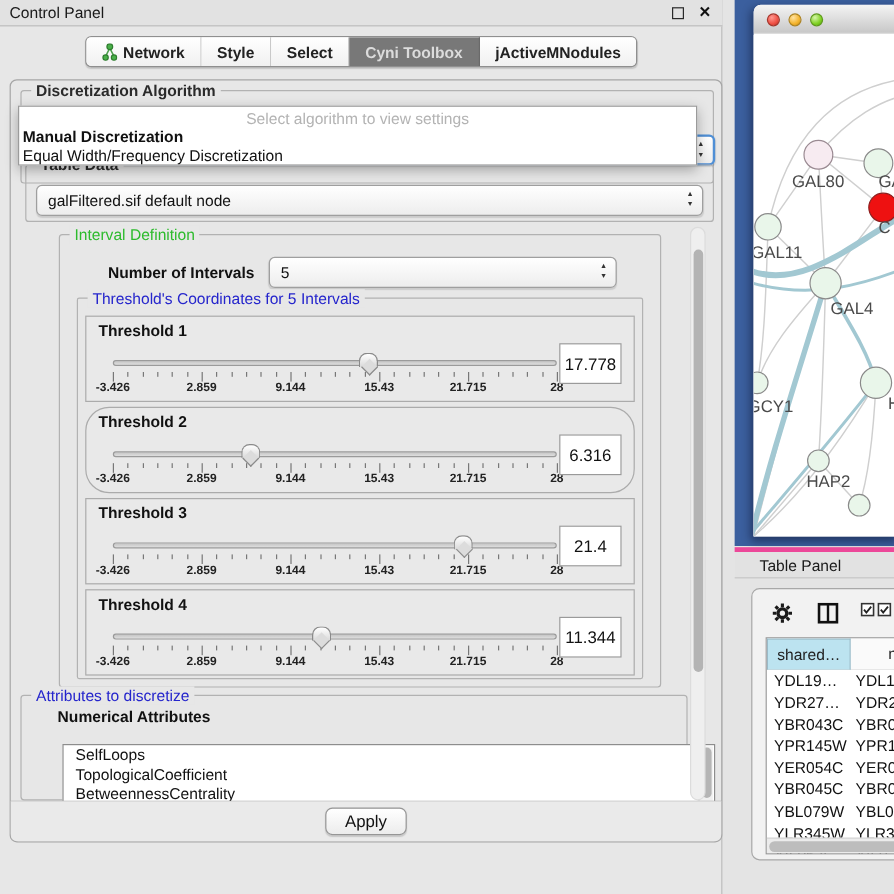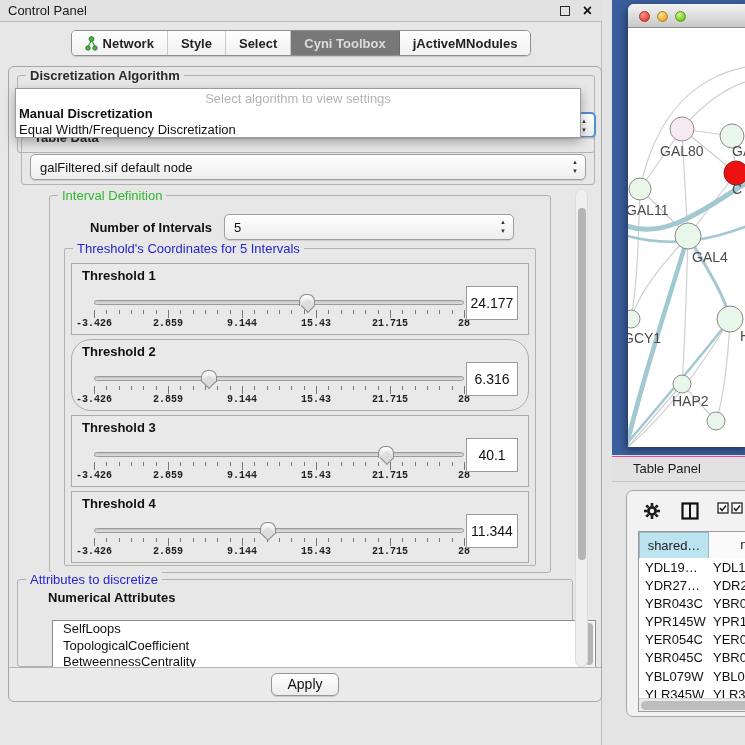--- a/index.html
+++ b/index.html
@@ -52,21 +52,21 @@
   #tabledata-combo{left:8px;top:16px;width:556px;}
 
   
   #interval-group{left:40px;top:128px;width:502px;height:378px;}
   .noi-label{position:absolute;left:40px;top:24px;font-size:13px;font-weight:bold;color:#111;}
   #noi-combo{left:174px;top:18px;width:290px;}
 
   #thresholds-group{left:14px;top:52px;width:472px;height:318px;border:1px solid #b2b2b2;position:absolute;border-radius:2px;}
   .threshold-box{position:absolute;left:6px;width:458px;height:72px;border:1px solid #ababab;background:#e9e9e9;}
   .th-label{position:absolute;left:10px;top:4px;font-size:13px;font-weight:bold;color:#111;}
-  .slider{position:absolute;left:22px;top:30px;width:370px;height:38px;font-family:Liberation Mono, monospace;}
+  .slider{position:absolute;left:22px;top:30px;width:370px;height:38px;}
   .track{position:absolute;left:0;top:6px;width:370px;height:5px;border:1px solid #9a9a9a;border-radius:3px;background:linear-gradient(#c5c5c5,#dedede);}
   .thumb{position:absolute;top:0;width:16px;height:12px;border:1px solid #8a8a8a;border-bottom:none;border-radius:7px 7px 0 0;background:linear-gradient(#ffffff,#d8d8d8);z-index:3;}
   .thumb::after{content:'';position:absolute;left:2.3px;top:6px;width:9px;height:9px;transform:rotate(45deg);background:#dcdcdc;border-right:1px solid #8a8a8a;border-bottom:1px solid #8a8a8a;}
   .ticks{position:absolute;left:0;top:16px;width:370px;height:8px;}
   .tickmark{position:absolute;top:0;width:1px;background:#777;}
   .ticklabels{position:absolute;left:0;top:24px;width:370px;height:12px;}
   .ticklabel{position:absolute;transform:translateX(-50%);font-size:10px;font-weight:bold;color:#222;white-space:nowrap;}
   .value-box{position:absolute;right:10px;top:22px;width:52px;height:34px;background:#fff;border:1px solid #9a9a9a;font-size:14px;color:#111;text-align:center;line-height:32px;}
 
   
@@ -92,21 +92,21 @@
   #right-section{position:absolute;left:612px;top:0;width:133px;height:745px;background:#e4e4e4;overflow:hidden;}
   .desktop{position:absolute;left:0;top:0;width:133px;height:455px;background:#3b5f9e;}
   .mac-window{position:absolute;left:16px;top:4px;width:121px;height:443px;border-radius:6px 0 0 0;box-shadow:-2px 3px 8px rgba(0,0,20,.45);background:#fff;}
   .mac-titlebar{position:absolute;left:0;top:0;width:100%;height:24px;border-radius:6px 0 0 0;background:linear-gradient(#f4f4f4,#c8c8c8);border-bottom:1px solid #8f8f8f;}
   .tl{position:absolute;top:6.5px;width:11px;height:11px;border-radius:50%;}
   .tl-red{left:11px;background:radial-gradient(circle at 35% 30%,#ff9890,#ee4f43 60%,#b33329);border:1px solid #a5372d;}
   .tl-yellow{left:29px;background:radial-gradient(circle at 35% 30%,#ffe2a0,#f3b32c 60%,#c28a18);border:1px solid #ad8322;}
   .tl-green{left:47px;background:radial-gradient(circle at 35% 30%,#d6f5a8,#7fd123 60%,#5ba212);border:1px solid #5f9a1d;}
   .net-canvas{position:absolute;left:0;top:25px;width:121px;height:418px;background:#fff;overflow:hidden;}
 
-  .tp-bar{position:absolute;left:0;top:456px;width:133px;height:26px;background:#e2e2e2;border-top:1px solid #ec4899;border-bottom:1px solid #c6c6c6;}
+  .tp-bar{position:absolute;left:0;top:456px;width:133px;height:26px;background:#e2e2e2;border-top:4px solid #ec4899;border-bottom:1px solid #c6c6c6;}
   .tp-title{position:absolute;left:21px;top:4px;font-size:13px;color:#1a1a1a;}
 
   .tp-card{position:absolute;left:14px;top:490px;width:121px;height:227px;background:#f2f2f2;border:1px solid #a8a8a8;border-radius:7px 0 0 7px;overflow:hidden;}
   .tp-toolbar{position:absolute;left:0;top:0;width:100%;height:40px;}
   .tb-icon{position:absolute;top:11px;}
   .table-region{position:absolute;left:11px;top:40px;right:-2px;bottom:4px;border:1px solid #9a9a9a;background:#fff;overflow:hidden;}
   .thead{position:absolute;left:0;top:0;width:160px;height:26px;border-bottom:1px solid #a9a9a9;}
   .hcell{position:absolute;top:0;height:26px;font-size:13px;color:#222;text-align:center;line-height:25px;overflow:hidden;}
   .hcell1{left:0;width:70px;background:#bce3f0;border-right:1px solid #9ab9c6;border-left:1px solid #9ab9c6;border-top:1px solid #9ab9c6;}
   .hcell2{left:70px;width:90px;background:#fafafa;}
@@ -234,21 +234,21 @@
                   </div>
       <div class="ticklabels">
                     <span class="ticklabel" style="left: 0%;">-3.426</span>
                     <span class="ticklabel" style="left: 20%;">2.859</span>
                     <span class="ticklabel" style="left: 40%;">9.144</span>
                     <span class="ticklabel" style="left: 60%;">15.43</span>
                     <span class="ticklabel" style="left: 80%;">21.715</span>
                     <span class="ticklabel" style="left: 100%;">28</span>
                   </div>
     </div>
-    <div class="value-box">24.177</div>
+    <div class="value-box">17.778</div>
   </div>
               <div class="threshold-box" style="top: 90px; border-radius: 20px;">
     <div class="th-label">Threshold 2</div>
     <div class="slider">
       <div class="track"></div>
       <div class="thumb" style="left: 106.7px;"></div>
       <div class="ticks">
                     <div class="tickmark" style="left: 0px; height: 8px;"></div>
                     <div class="tickmark" style="left: 12.3333px; height: 4px;"></div>
                     <div class="tickmark" style="left: 24.6667px; height: 4px;"></div>
@@ -332,21 +332,21 @@
                   </div>
       <div class="ticklabels">
                     <span class="ticklabel" style="left: 0%;">-3.426</span>
                     <span class="ticklabel" style="left: 20%;">2.859</span>
                     <span class="ticklabel" style="left: 40%;">9.144</span>
                     <span class="ticklabel" style="left: 60%;">15.43</span>
                     <span class="ticklabel" style="left: 80%;">21.715</span>
                     <span class="ticklabel" style="left: 100%;">28</span>
                   </div>
     </div>
-    <div class="value-box">40.1</div>
+    <div class="value-box">21.4</div>
   </div>
               <div class="threshold-box" style="top: 242px;">
     <div class="th-label">Threshold 4</div>
     <div class="slider">
       <div class="track"></div>
       <div class="thumb" style="left: 165.9px;"></div>
       <div class="ticks">
                     <div class="tickmark" style="left: 0px; height: 8px;"></div>
                     <div class="tickmark" style="left: 12.3333px; height: 4px;"></div>
                     <div class="tickmark" style="left: 24.6667px; height: 4px;"></div>

